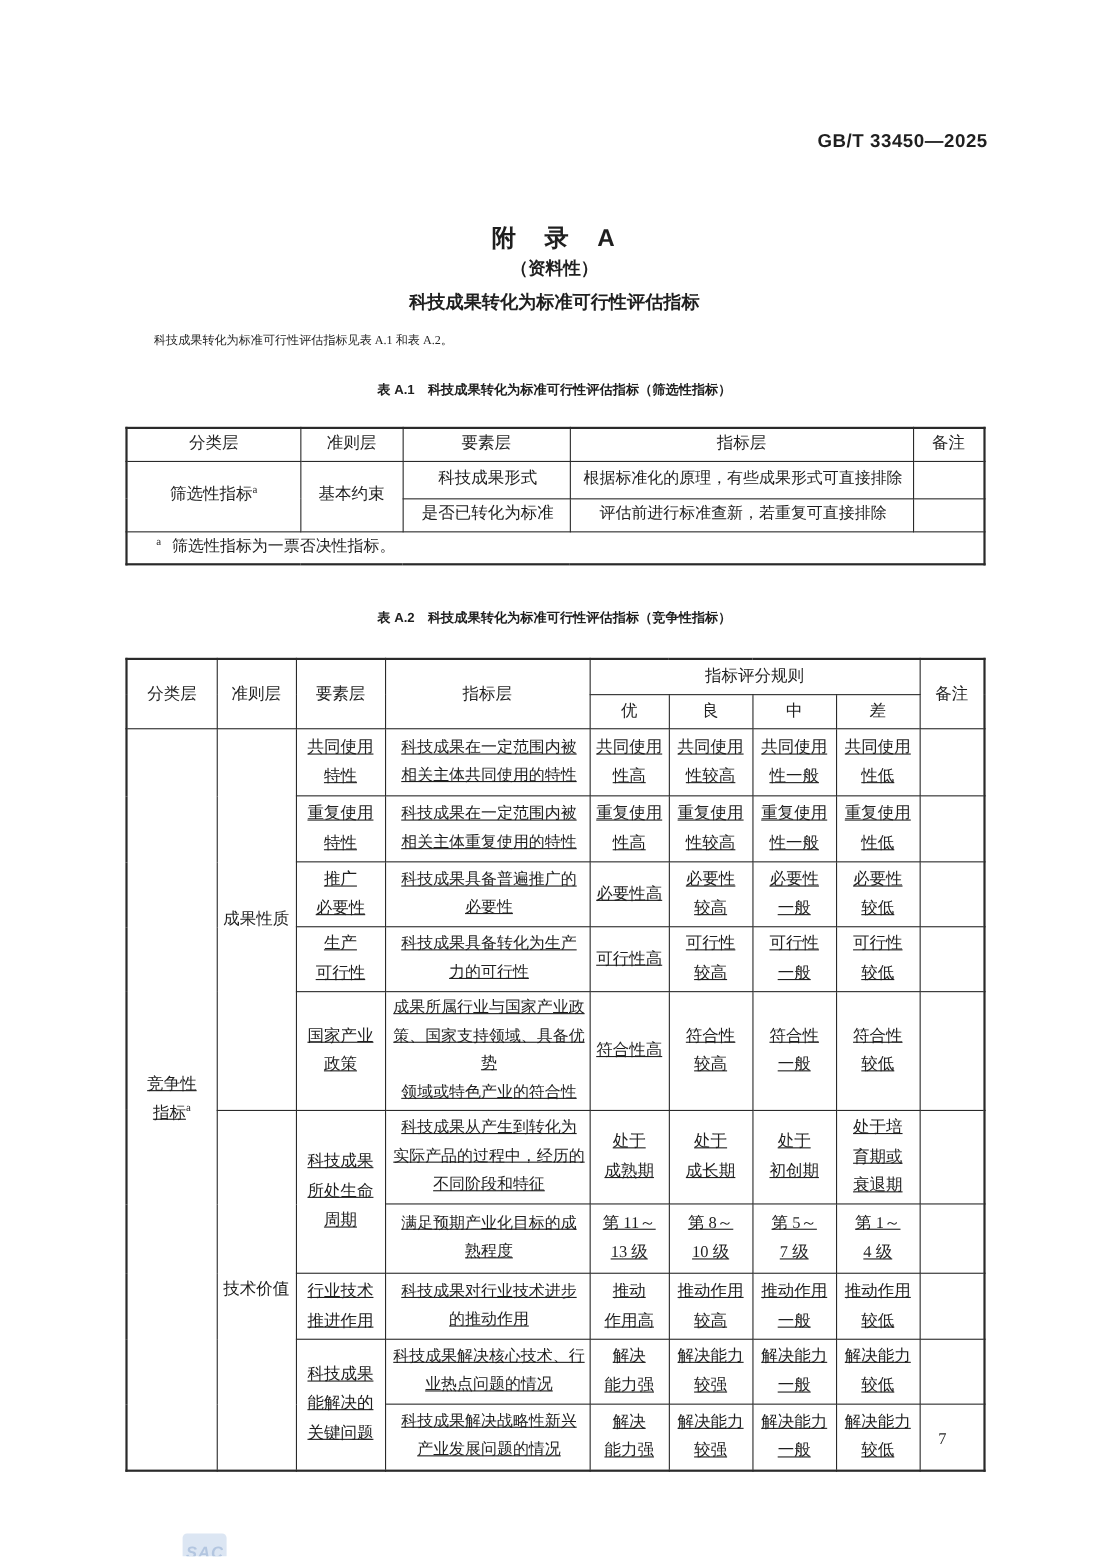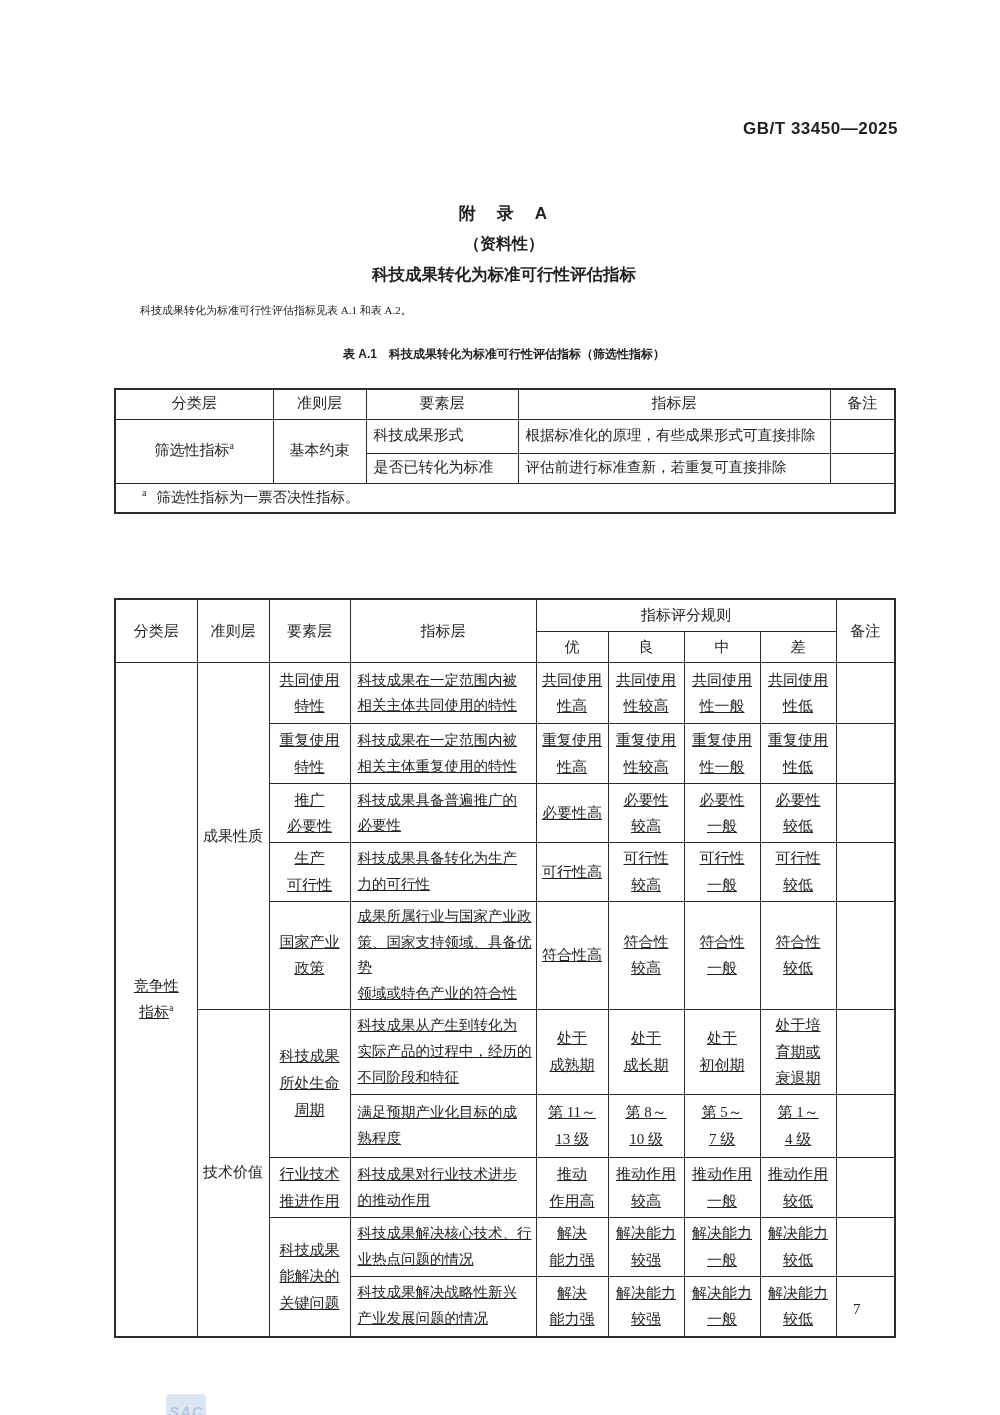--- a/index.html
+++ b/index.html
@@ -5,36 +5,36 @@
   * { margin:0; padding:0; box-sizing:border-box; }
   html,body { background:#ffffff; }
   .page {
     position:relative; width:1000px; height:1415px; background:#ffffff;
     overflow:hidden; color:#1f1f1f;
     font-family:"Liberation Serif","DejaVu Serif",serif;
   }
   .hfont { font-family:"Liberation Sans","DejaVu Sans",sans-serif; font-weight:700; }
   .doc-number { position:absolute; top:119px; right:102px; font-size:17px; letter-spacing:.5px; }
   .centerband { position:absolute; left:114px; width:780px; text-align:center; }
-  .appendix-title   { top:202px; font-size:17px; letter-spacing:2px; }
+  .appendix-title   { top:202px; font-size:22px; letter-spacing:2px; }
   .appendix-subtitle{ top:234px; font-size:16px; }
   .appendix-heading { top:264px; font-size:16.5px; }
   .intro { position:absolute; top:303px; left:118px; width:776px; font-size:11px; text-indent:2em; line-height:1.4; }
   .table-title { font-size:12px; }
   .t1-title { top:346px; }
   .t2-title { top:553px; }
   table { position:absolute; left:114px; width:780px; border-collapse:collapse; table-layout:fixed;
           border:2px solid #2a2a2a; font-size:15px; }
   .t1 { top:388px; }
   .t2 { top:598px; }
   td { border:1px solid #2a2a2a; text-align:center; vertical-align:middle; padding:2px 4px; }
   .t1 td { line-height:1.45; }
   .t2 td { line-height:1.78; }
   .pre { white-space:pre-line;text-decoration:underline; }
-  .cell-left { text-align:left; padding-left:7px; }
+  .cell-left { text-align:center; padding-left:7px; }
   .ind { font-size:14.5px; }
   sup { font-size:10px; line-height:0; }
   .fn-cell { text-align:left; padding-left:26px; font-size:14.5px; height:30px; }
   .fn-text { margin-left:10px; }
   .page-number { position:absolute; top:1301px; left:853px; font-size:15px; }
   .watermark { position:absolute; left:166px; top:1394px; width:40px; height:34px;
                background:#dce6f3; border-radius:4px; }
   .watermark span { position:absolute; left:3px; top:9px; color:#b3c6e0;
                     font-family:"Liberation Sans","DejaVu Sans",sans-serif;
                     font-weight:700; font-style:italic; font-size:15px; letter-spacing:1px; }
@@ -81,20 +81,21 @@
         <td class="cell-left">是否已转化为标准</td>
         <td class="cell-left ind">评估前进行标准查新，若重复可直接排除</td>
         <td></td>
       </tr>
       <tr>
         <td colspan="5" class="fn-cell"><sup>a</sup><span class="fn-text">筛选性指标为一票否决性指标。</span></td>
       </tr>
     </tbody>
   </table>
 
+  <div class="centerband table-title t2-title hfont">表 A.2　科技成果转化为标准可行性评估指标（竞争性指标）</div>
 
   <table class="t2">
     <colgroup>
       <col style="width:82px">
         <col style="width:72px">
         <col style="width:81px">
         <col style="width:186px">
       <col style="width:72px">
         <col style="width:76px">
         <col style="width:76px">

